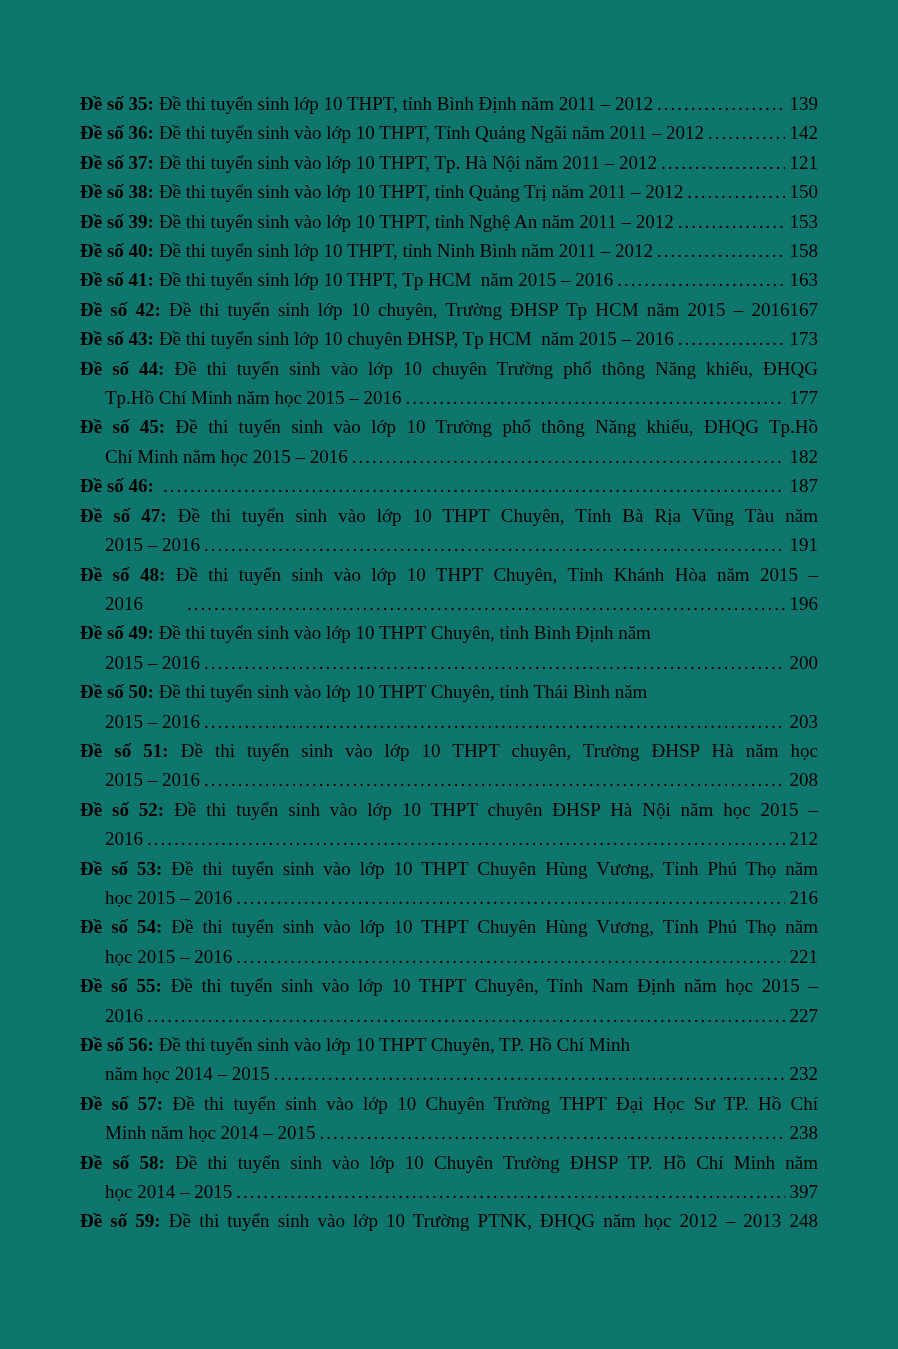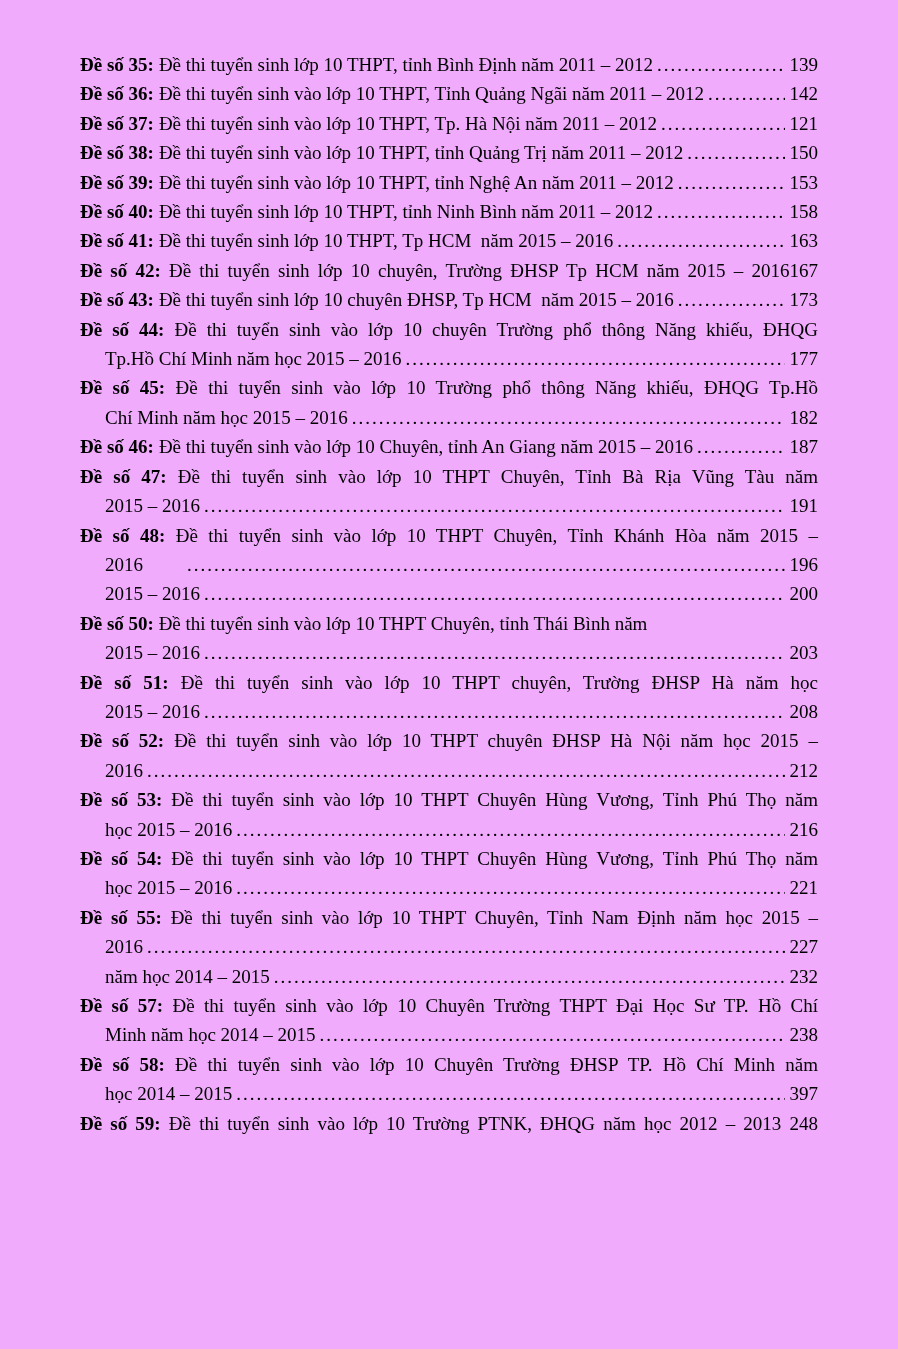--- a/index.html
+++ b/index.html
@@ -1,23 +1,23 @@
 <!DOCTYPE html>
 <html><head>
 <meta charset="utf-8">
 <style>
   * { margin:0; padding:0; box-sizing:border-box; }
   html, body { background:#ffffff; }
   body { width:898px; height:1349px; overflow:hidden; }
   .doc {
     width:898px; height:1349px;
-    background:#f0abfc; color:#000000;
+    background:#0f766e; color:#000000;
     font-family:"Liberation Serif", serif;
     font-size:19px; line-height:29.4px;
-    padding:50px 80px 0 80px;
+    padding:89px 80px 0 80px;
     overflow:hidden;
   }
   .entry { width:100%; }
   .lbl { font-weight:bold; }
   
   .flexline { display:flex; }
   .flexline .lbl { margin-right:5px; white-space:pre; }
   .flexline .txt { white-space:pre; }
   
   .just { text-align:justify; text-align-last:justify; }
@@ -117,21 +117,20 @@
         <div class="l1 just"><span class="lbl">Đề số 45:</span> <span class="txt">Đề thi tuyển sinh vào lớp 10 Trường phổ thông Năng khiếu, ĐHQG Tp.Hồ</span></div>
         <div class="l2">
           <span class="txt">Chí Minh năm học 2015 – 2016</span>
           <span class="leader"></span>
           <span class="pg">182</span>
         </div>
       </div>
       <div class="entry">
         <div class="l1 flexline">
           <span class="lbl">Đề số 46:</span>
-          <span class="txt">Đề thi tuyển sinh vào lớp 10 Chuyên, tỉnh An Giang năm 2015 – 2016</span>
           <span class="leader"></span>
           <span class="pg">187</span>
         </div>
       </div>
       <div class="entry">
         <div class="l1 just"><span class="lbl">Đề số 47:</span> <span class="txt">Đề thi tuyển sinh vào lớp 10 THPT Chuyên, Tỉnh Bà Rịa Vũng Tàu năm</span></div>
         <div class="l2">
           <span class="txt">2015 – 2016</span>
           <span class="leader"></span>
           <span class="pg">191</span>
@@ -139,20 +138,21 @@
       </div>
       <div class="entry">
         <div class="l1 just"><span class="lbl">Đề số 48:</span> <span class="txt">Đề thi tuyển sinh vào lớp 10 THPT Chuyên, Tỉnh Khánh Hòa năm 2015 –</span></div>
         <div class="l2">
           <span class="txt gap">2016</span>
           <span class="leader"></span>
           <span class="pg">196</span>
         </div>
       </div>
       <div class="entry">
+        <div class="l1"><span class="lbl">Đề số 49:</span> <span class="txt">Đề thi tuyển sinh vào lớp 10 THPT Chuyên, tỉnh Bình Định năm</span></div>
         <div class="l2">
           <span class="txt">2015 – 2016</span>
           <span class="leader"></span>
           <span class="pg">200</span>
         </div>
       </div>
       <div class="entry">
         <div class="l1"><span class="lbl">Đề số 50:</span> <span class="txt">Đề thi tuyển sinh vào lớp 10 THPT Chuyên, tỉnh Thái Bình năm</span></div>
         <div class="l2">
           <span class="txt">2015 – 2016</span>
@@ -194,20 +194,21 @@
       </div>
       <div class="entry">
         <div class="l1 just"><span class="lbl">Đề số 55:</span> <span class="txt">Đề thi tuyển sinh vào lớp 10 THPT Chuyên, Tỉnh Nam Định năm học 2015 –</span></div>
         <div class="l2">
           <span class="txt">2016</span>
           <span class="leader"></span>
           <span class="pg">227</span>
         </div>
       </div>
       <div class="entry">
+        <div class="l1"><span class="lbl">Đề số 56:</span> <span class="txt">Đề thi tuyển sinh vào lớp 10 THPT Chuyên, TP. Hồ Chí Minh</span></div>
         <div class="l2">
           <span class="txt">năm học 2014 – 2015</span>
           <span class="leader"></span>
           <span class="pg">232</span>
         </div>
       </div>
       <div class="entry">
         <div class="l1 just"><span class="lbl">Đề số 57:</span> <span class="txt">Đề thi tuyển sinh vào lớp 10 Chuyên Trường THPT Đại Học Sư TP. Hồ Chí</span></div>
         <div class="l2">
           <span class="txt">Minh năm học 2014 – 2015</span>

